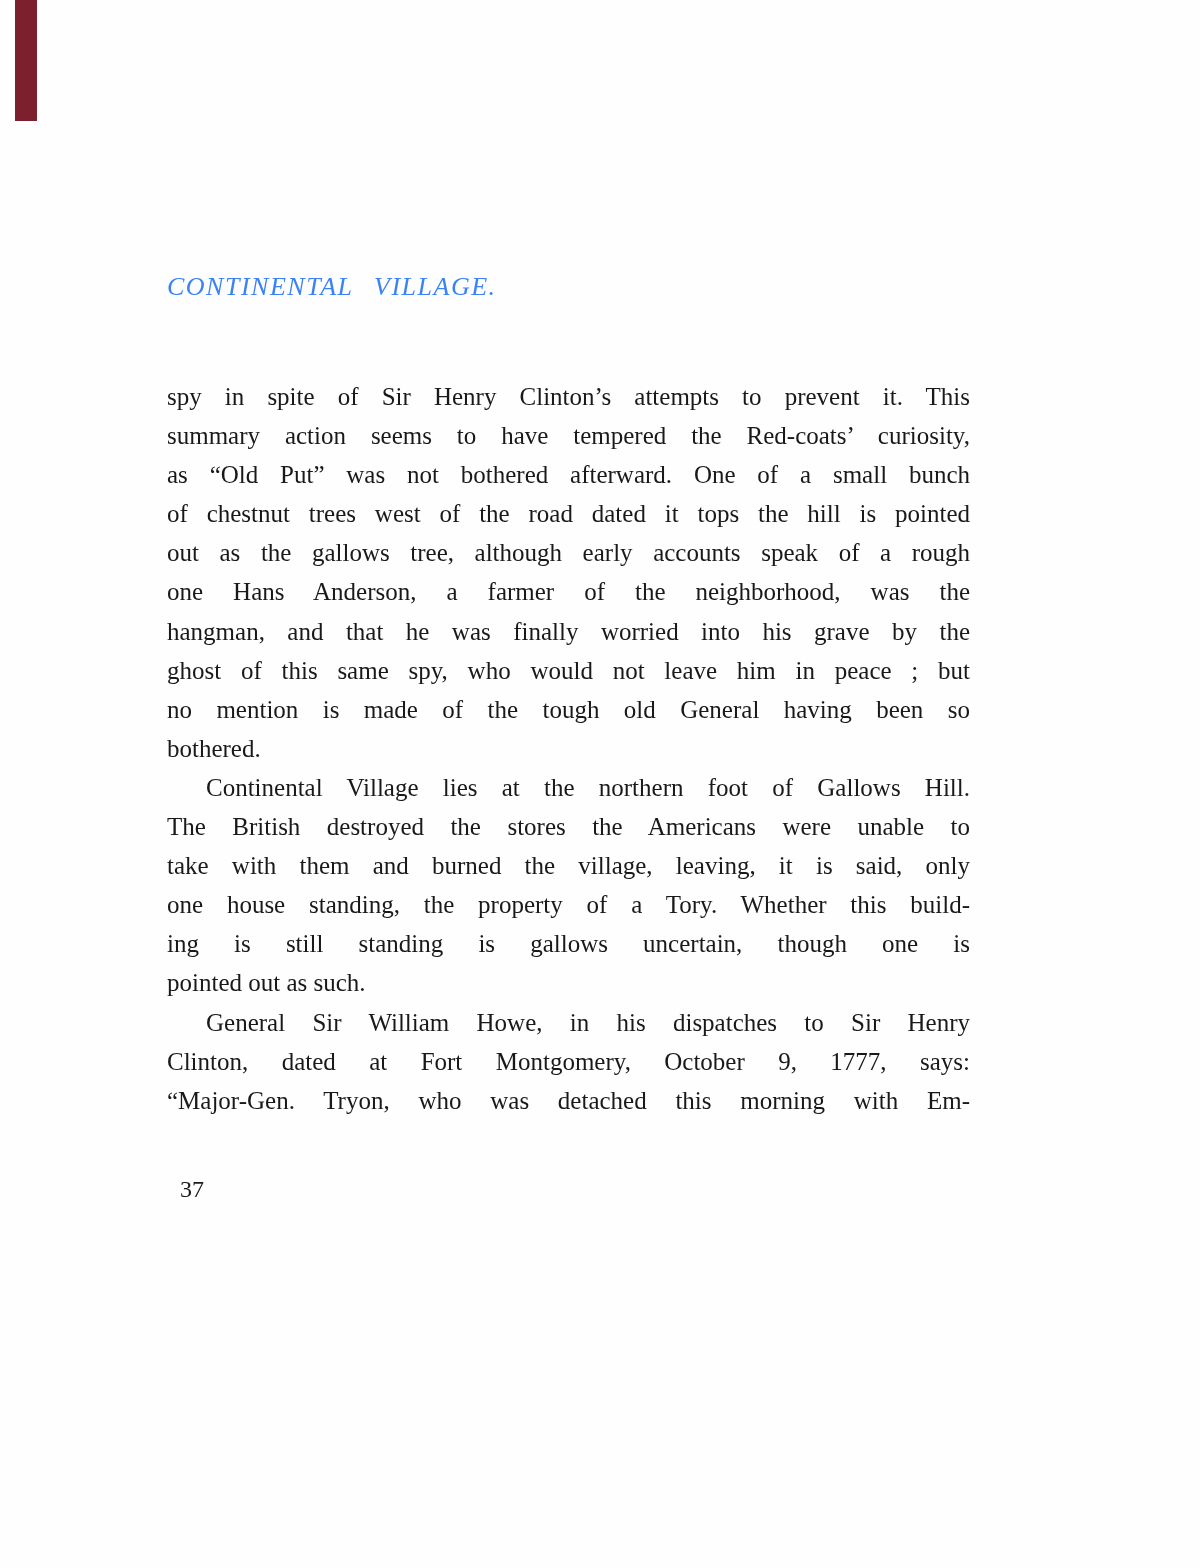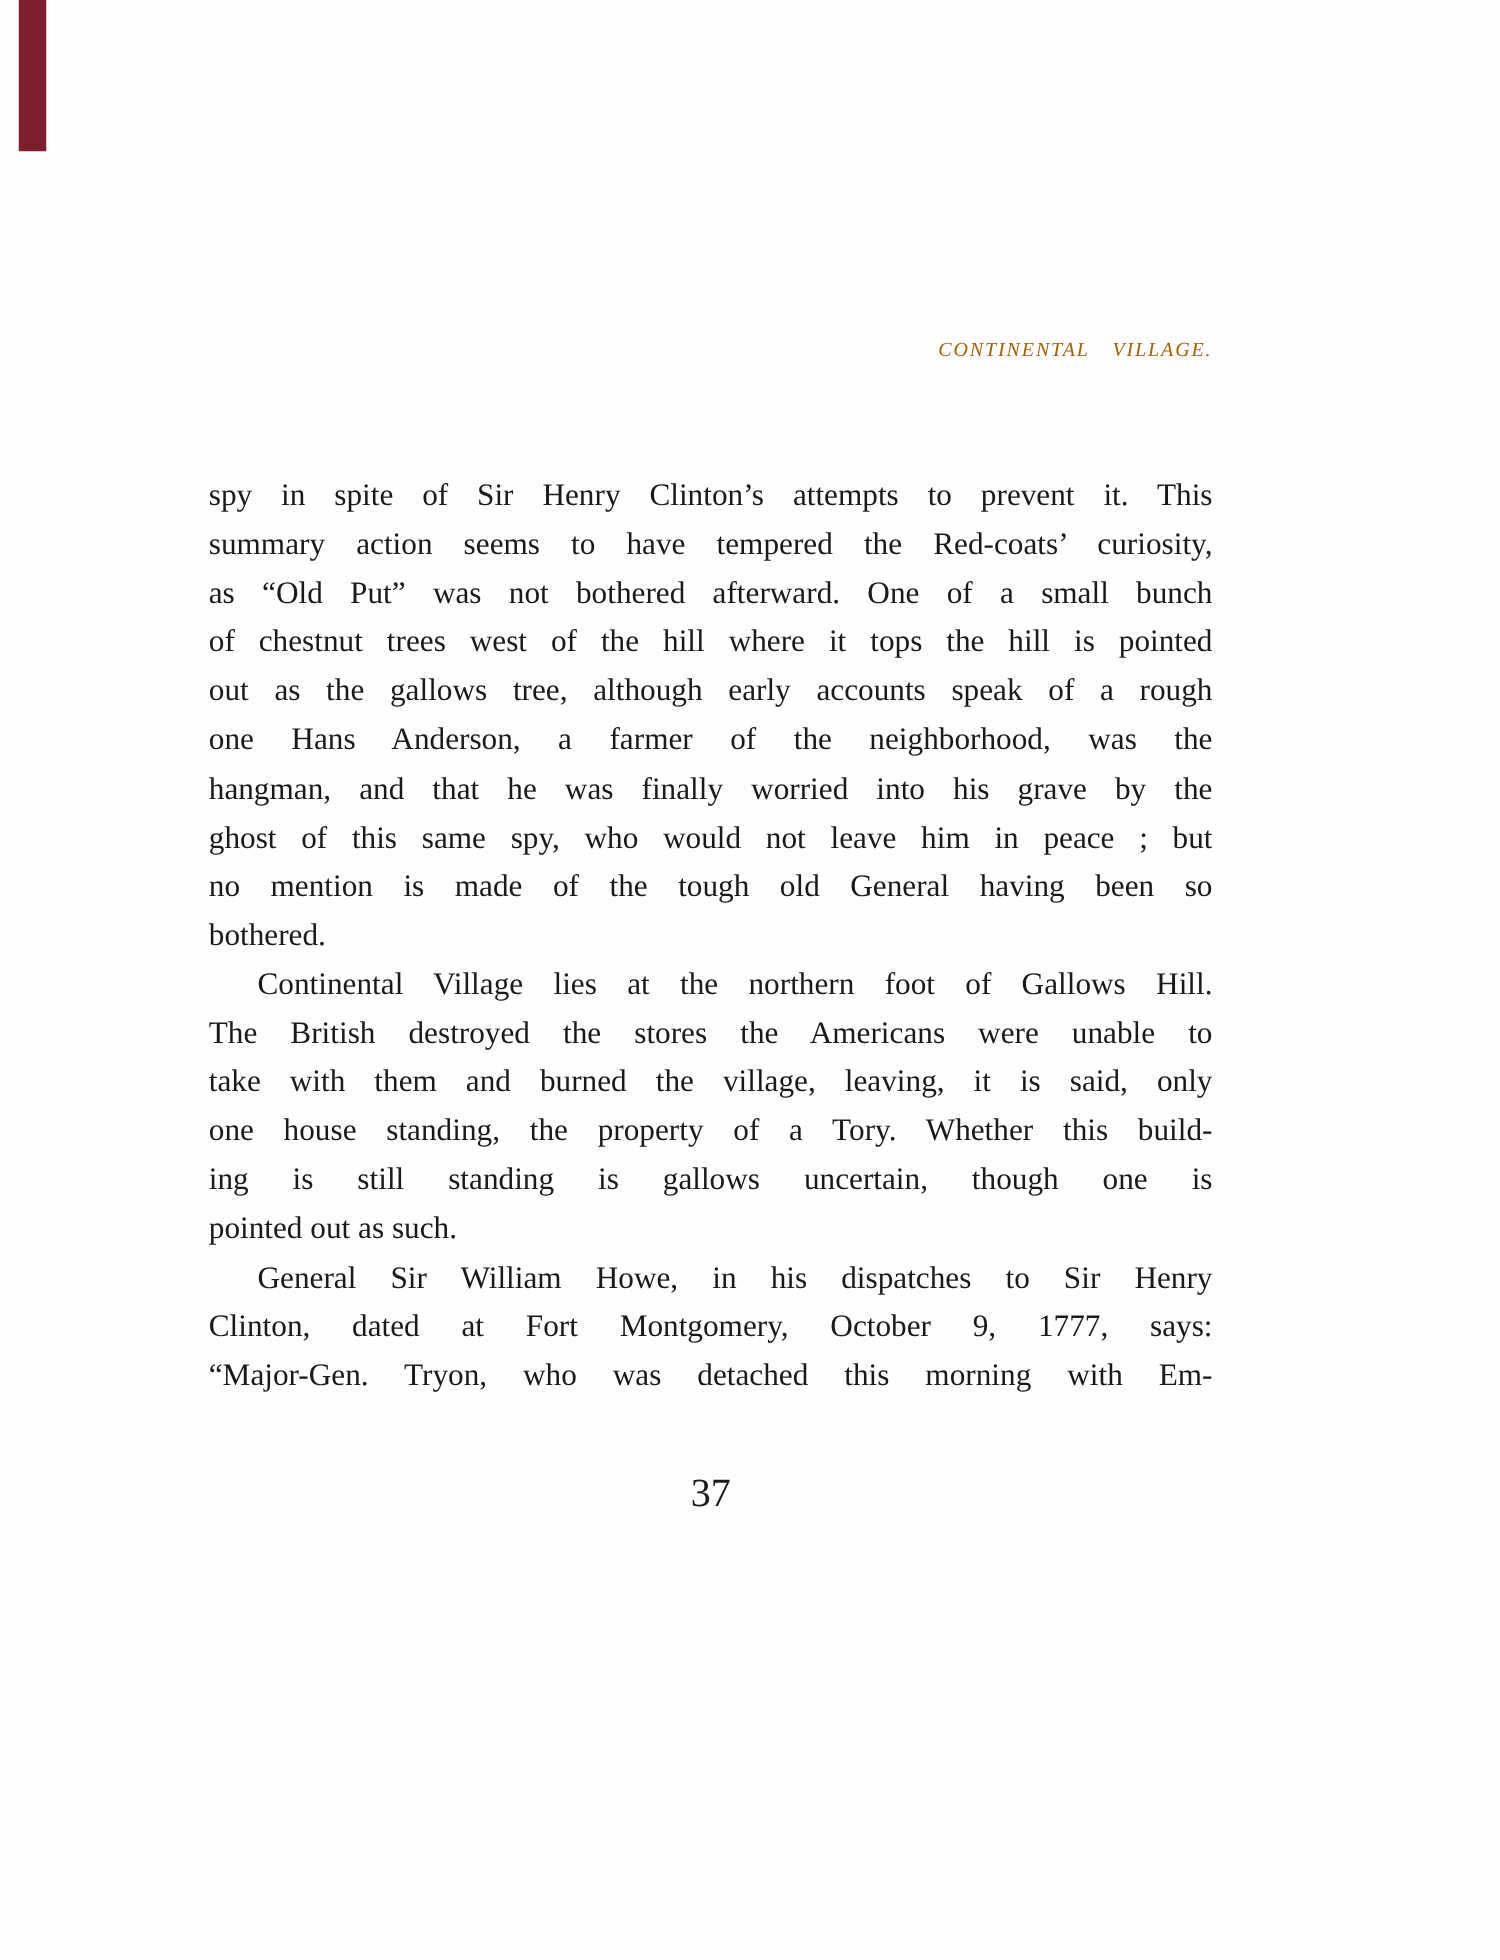--- a/index.html
+++ b/index.html
@@ -16,27 +16,27 @@
     background: #fefefe;
   }
   .binding-mark {
     position: absolute; left: 15px; top: 0;
     width: 22px; height: 121px;
     background: #7c202d;
   }
   .heading {
     position: absolute; left: 167px; top: 272px;
     width: 803px; margin: 0;
-    text-align: right;
+    text-align: left;
     font-style: italic;
     font-weight: normal;
-    font-size: 16px;
+    font-size: 26px;
     letter-spacing: 1.5px;
     word-spacing: 13px;
-    color: #a16207;
+    color: #3b82f6;
   }
   .body-block {
     position: absolute; left: 167px; top: 334px;
     width: 803px;
     font-size: 25px;
     line-height: 39.1px;
     color: #191919;
   }
   .line {
     height: 39.1px;
@@ -45,38 +45,37 @@
     text-align-last: justify;
   }
   .line.plain {
     text-align: left;
     text-align-last: left;
   }
   .line.indent {
     text-indent: 39px;
   }
   .pagenum {
-    position: absolute; left: 167px; top: 1176px;
+    position: absolute; left: 180px; top: 1176px;
     width: 803px;
-    text-align: center;
-    font-size: 32px;
+    font-size: 24px;
     color: #1b1b1b;
   }
 </style>
 </head>
 <body>
 
 <div class="page" style="background: rgb(254, 254, 254);">
   <div class="binding-mark" style="background: rgb(124, 32, 45);"></div>
   <h1 class="heading">CONTINENTAL VILLAGE.</h1>
   <div class="body-block" style="color: rgb(25, 25, 25); margin-top: 43px;">
       <div class="line">spy in spite of Sir Henry Clinton’s attempts to prevent it.  This</div>
       <div class="line">summary action seems to have tempered the Red-coats’ curiosity,</div>
       <div class="line">as “Old Put” was not bothered afterward.  One of a small bunch</div>
-      <div class="line">of chestnut trees west of the hill where it tops the hill is pointed</div>
+      <div class="line">of chestnut trees west of the road dated it tops the hill is pointed</div>
       <div class="line">out as the gallows tree, although early accounts speak of a rough</div>
       <div class="line">one Hans Anderson, a farmer of the neighborhood, was the</div>
       <div class="line">hangman, and that he was finally worried into his grave by the</div>
       <div class="line">ghost of this same spy, who would not leave him in peace ; but</div>
       <div class="line">no mention is made of the tough old General having been so</div>
       <div class="line plain">bothered.</div>
       <div class="line indent">Continental Village lies at the northern foot of Gallows Hill.</div>
       <div class="line">The British destroyed the stores the Americans were unable to</div>
       <div class="line">take with them and burned the village, leaving, it is said, only</div>
       <div class="line">one house standing, the property of a Tory.  Whether this build-</div>

